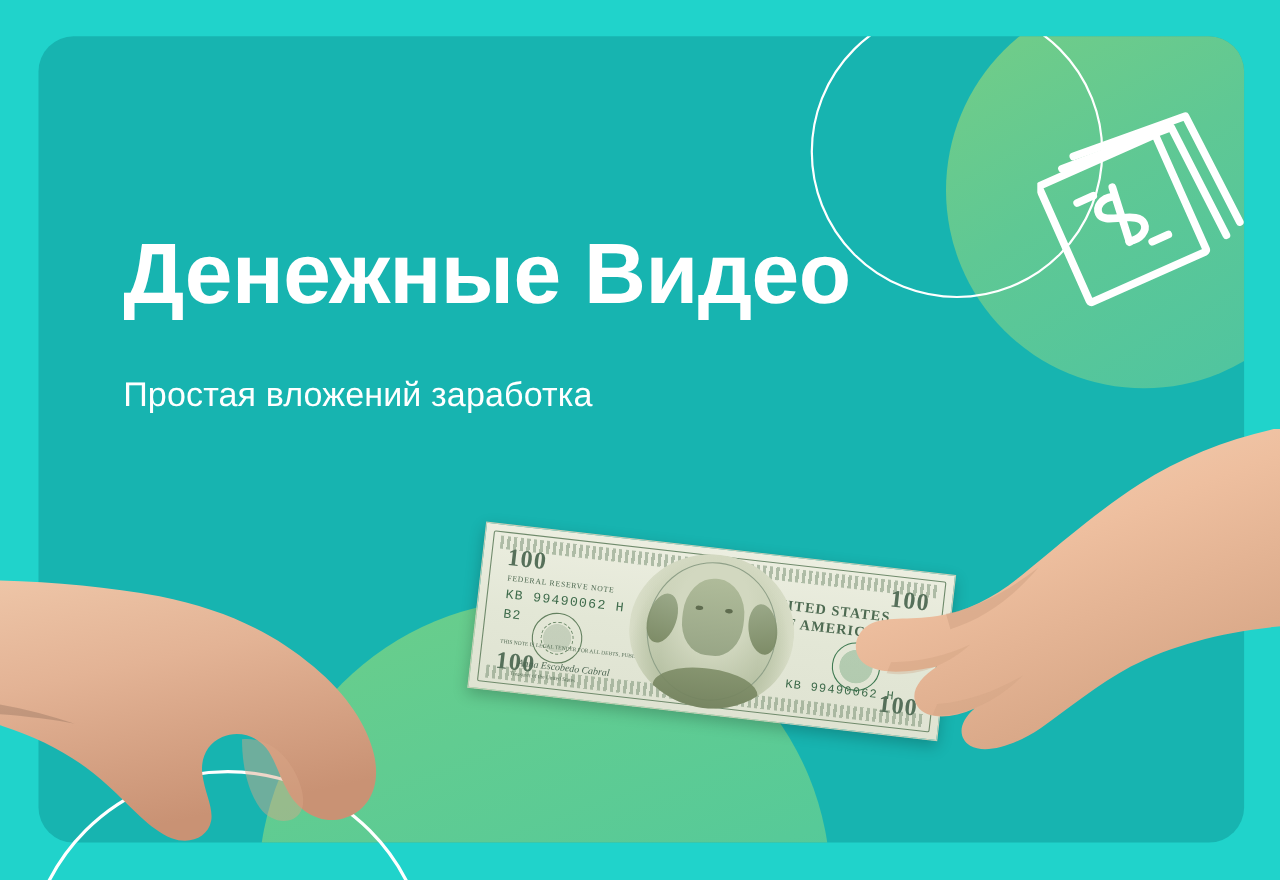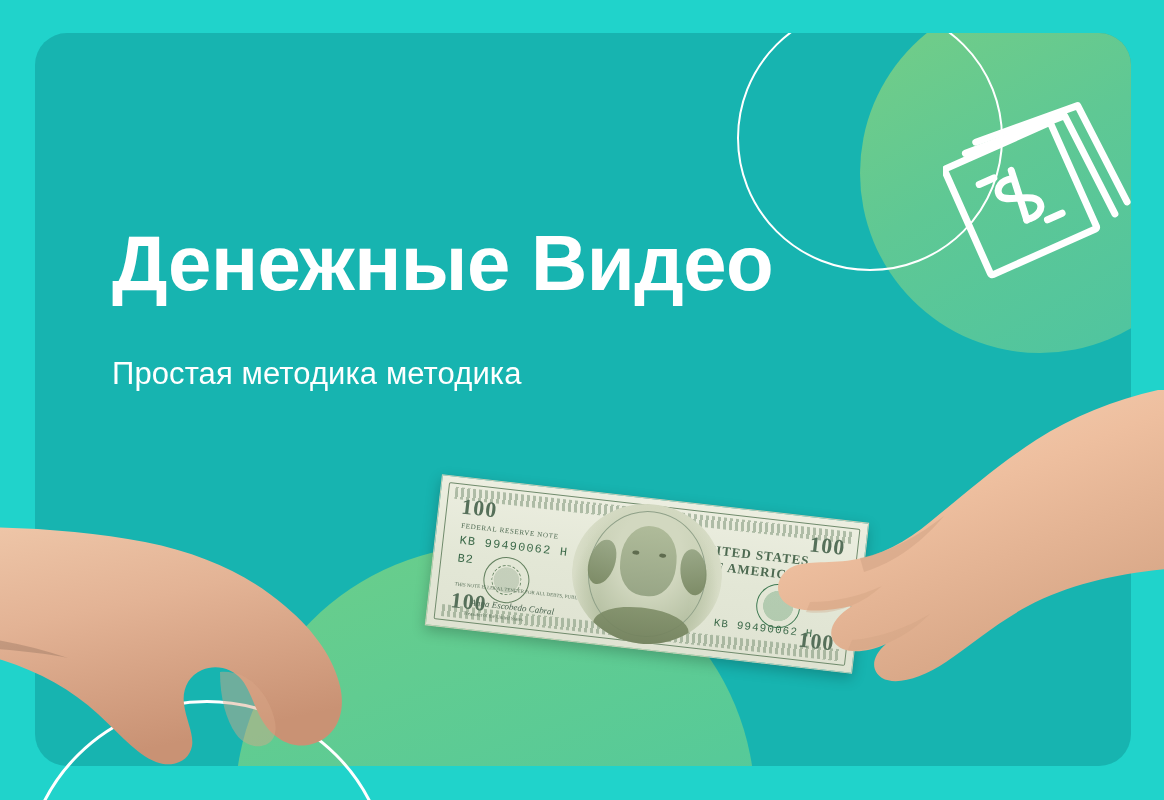--- a/index.html
+++ b/index.html
@@ -66,21 +66,20 @@
     left:112px; top:208px;
     width:780px;
   }
   .headline {
     color:#ffffff;
     font-size:78px;
     font-weight:bold;
     line-height:1.05;
     letter-spacing:-0.5px;
     white-space:nowrap;
-    margin-top:15px;
   }
   .subline {
     margin-top:44px;
     color:#ffffff;
     font-size:31px;
     font-weight:normal;
     line-height:1.62;
     letter-spacing:0.1px;
   }
   .subline-row { display:block; white-space:nowrap; }
@@ -278,21 +277,21 @@
           <path d="M58 24 L166 32 L172 140"></path>
         </g>
       </svg>
     </div>
 
     <div class="ring-top"></div>
 
     <div class="text-block" style="left:77px; top:175px;">
       <div class="headline">Денежные Видео</div>
       <div class="subline">
-        <span class="subline-row">Простая методика методика</span>
+        <span class="subline-row">Простая вложений заработка</span>
       </div>
     </div>
 
   </div>
 
   <div class="ring-bottom"></div>
 
   <div class="photo-layer">
 
     <div class="banknote">

